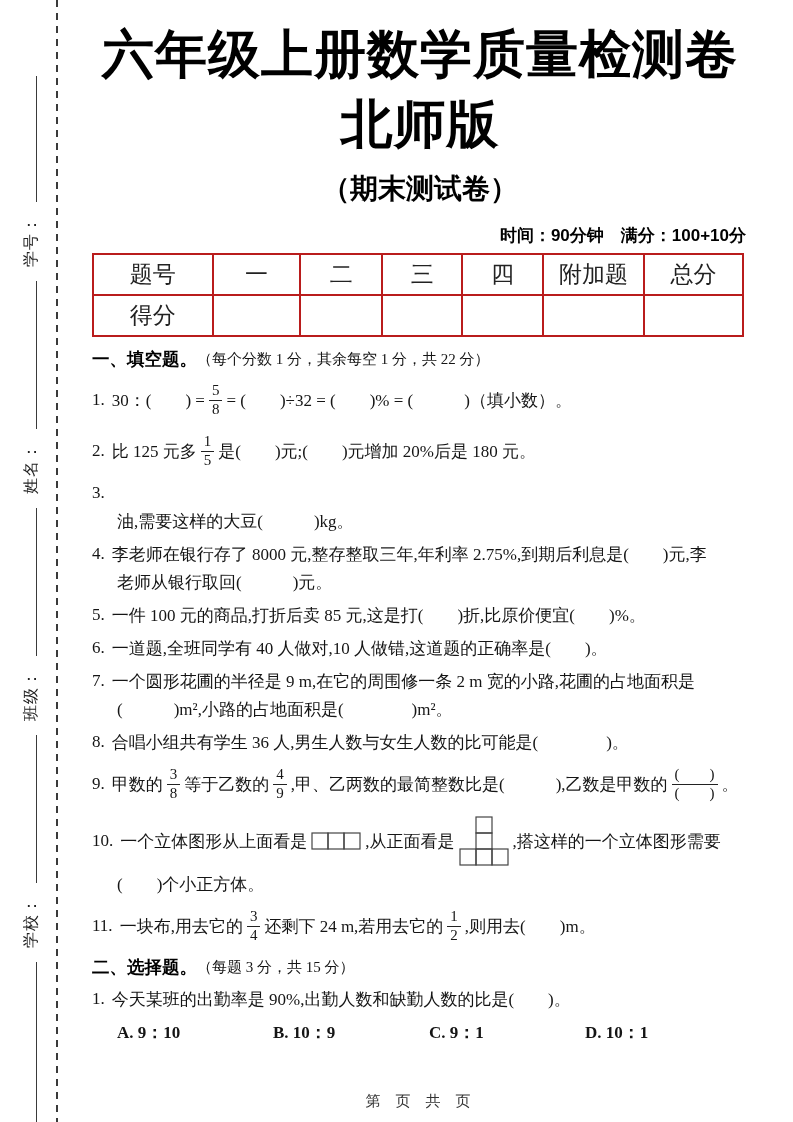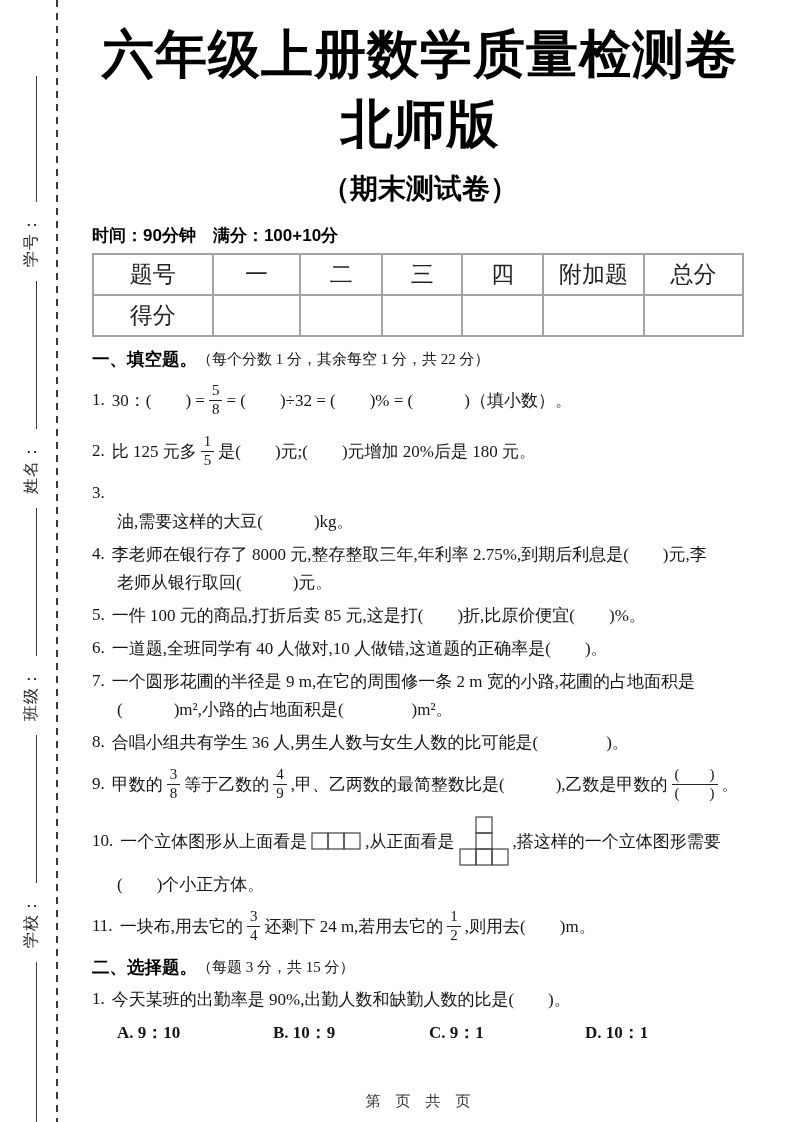--- a/index.html
+++ b/index.html
@@ -27,25 +27,25 @@
   .title{
     font-family:"Liberation Sans","DejaVu Sans",sans-serif;font-weight:900;
     font-size:52px;text-align:center;margin-top:20px;letter-spacing:1px;color:#000;
   }
   .subtitle{
     font-family:"Liberation Sans","DejaVu Sans",sans-serif;font-weight:900;
     font-size:28px;text-align:center;margin-top:10px;color:#000;
   }
   .meta{
     font-family:"Liberation Sans","DejaVu Sans",sans-serif;font-weight:700;
-    font-size:17px;margin:16px 2px 6px 0;color:#000;
+    font-size:17px;text-align:right;margin:16px 2px 6px 0;color:#000;
   }
   table.score{border-collapse:collapse;width:652px;table-layout:fixed;}
   table.score td{
-    border:2px solid #a3a3a3;height:39px;text-align:center;vertical-align:middle;
+    border:2px solid #b91c1c;height:39px;text-align:center;vertical-align:middle;
     font-size:23px;color:#222;padding:0;
   }
   .questions{margin-top:9px;font-size:17px;}
   .sec-head{display:flex;align-items:center;height:26px;margin-top:5px;white-space:nowrap;text-align:right;}
   .sec-bold{font-family:"Liberation Sans","DejaVu Sans",sans-serif;font-weight:700;font-size:17.5px;color:#000;}
   .sec-note{font-size:15px;}
   .q{margin-top:5px;}
   .q-line{display:flex;align-items:center;height:28px;white-space:nowrap;}
   .q-line.tall{height:46px;}
   .q-line.xtall{height:58px;}

